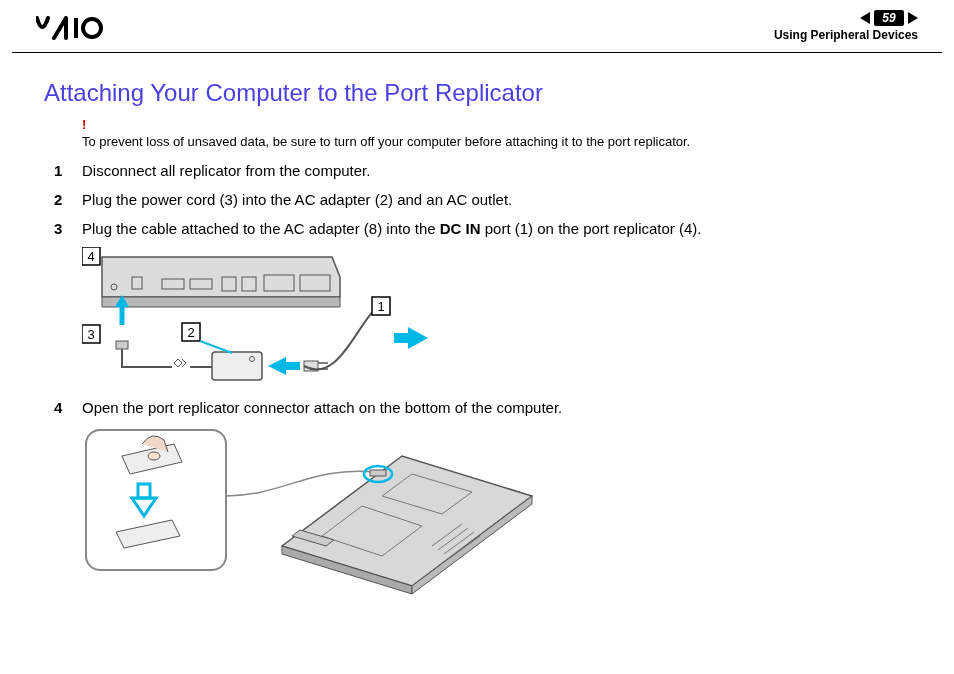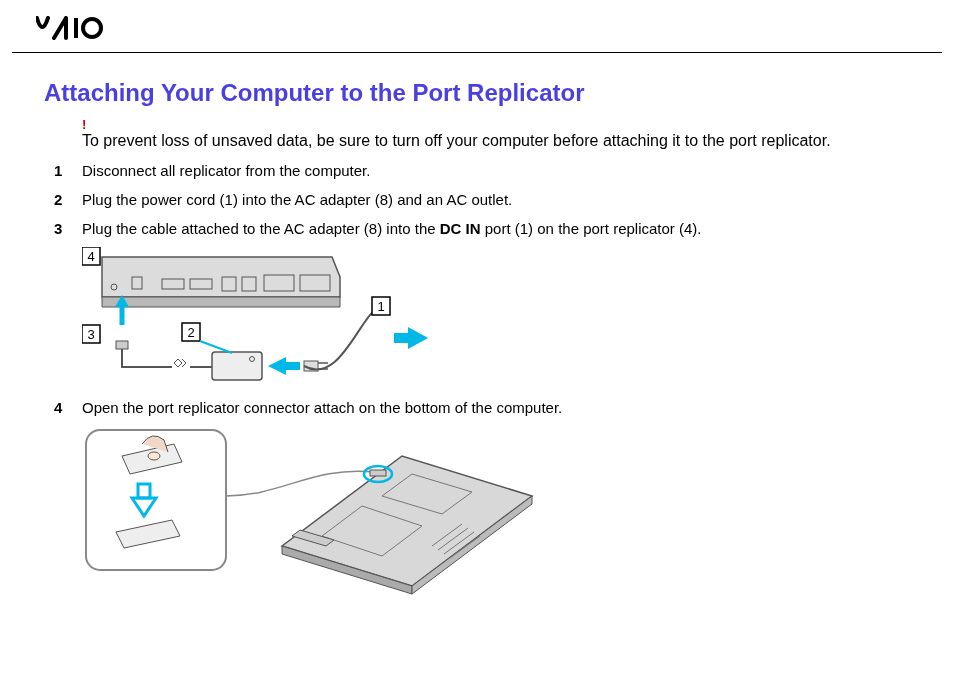--- a/index.html
+++ b/index.html
@@ -61,42 +61,42 @@
   .section-name {
     font-size: 12px;
     font-weight: bold;
     color: #000;
   }
   .content {
     padding: 26px 44px 0 44px;
   }
   h1 {
     font-size: 24px;
-    font-weight: bold;
+    font-weight: normal;
     color: #4a3fe0;
     margin: 0 0 10px 0;
   }
   h2 {
     font-size: 20px;
     font-weight: normal;
     color: #949494;
     margin: 0 0 12px 0;
   }
   .warning {
     margin: 0 0 10px 38px;
   }
   .warning-mark {
     color: #d60000;
     font-weight: bold;
     font-size: 13px;
     display: block;
     margin-bottom: 0px;
   }
   .warning-text {
-    font-size: 16px;
+    font-size: 13px;
     color: #000;
     font-family: Arial, sans-serif;
   }
   ol.steps {
     list-style: none;
     padding: 0;
     margin: 0;
   }
   ol.steps > li {
     display: flex;
@@ -122,38 +122,46 @@
 
 <div class="header">
   <div class="logo">
     <svg width="90" height="24" viewBox="0 0 90 24">
       <path d="M1 2 Q6 20 12 2" stroke="#000" stroke-width="4" fill="none" stroke-linecap="round"></path>
       <path d="M18 22 L30 2 L30 22" stroke="#000" stroke-width="4" fill="none" stroke-linejoin="round" stroke-linecap="round"></path>
       <rect x="38" y="2" width="4" height="20" fill="#000"></rect>
       <circle cx="56" cy="12" r="9" stroke="#000" stroke-width="4" fill="none"></circle>
     </svg>
   </div>
+  <div class="header-right">
+    <div class="pager">
+      <div class="pager-arrow left"></div>
+      <div class="pager-num">59</div>
+      <div class="pager-arrow right"></div>
+    </div>
+    <div class="section-name">Using Peripheral Devices</div>
+  </div>
 </div>
 
 <div class="content">
   <h1>Attaching Your Computer to the Port Replicator</h1>
 
   <div class="warning">
     <span class="warning-mark">!</span>
     <span class="warning-text">To prevent loss of unsaved data, be sure to turn off your computer before attaching it to the port replicator.</span>
   </div>
 
   <ol class="steps">
     <li>
       <span class="step-num">1</span>
       <span class="step-text">Disconnect all replicator from the computer.</span>
     </li>
     <li>
       <span class="step-num">2</span>
-      <span class="step-text">Plug the power cord (1) into the AC adapter (8) and an AC outlet.</span>
+      <span class="step-text">Plug the power cord (3) into the AC adapter (2) and an AC outlet.</span>
     </li>
     <li>
       <span class="step-num">3</span>
       <span class="step-text">
         <span>Plug the cable attached to the AC adapter (8) into the </span><span class="bold">DC IN</span><span> port (1) on the port replicator (4).</span>
       </span>
     </li>
   </ol>
 
   <div class="figure">

